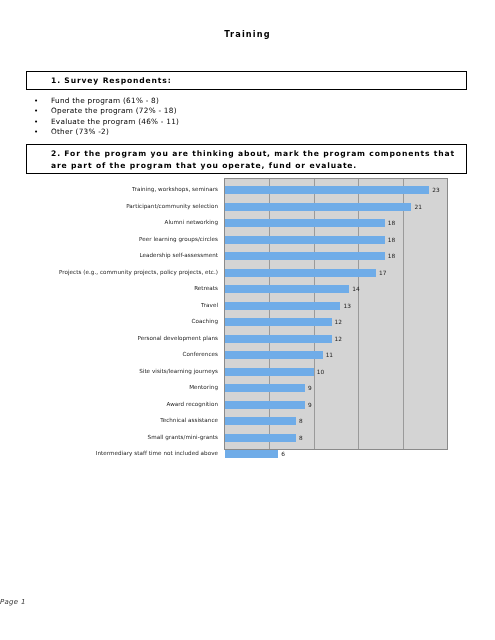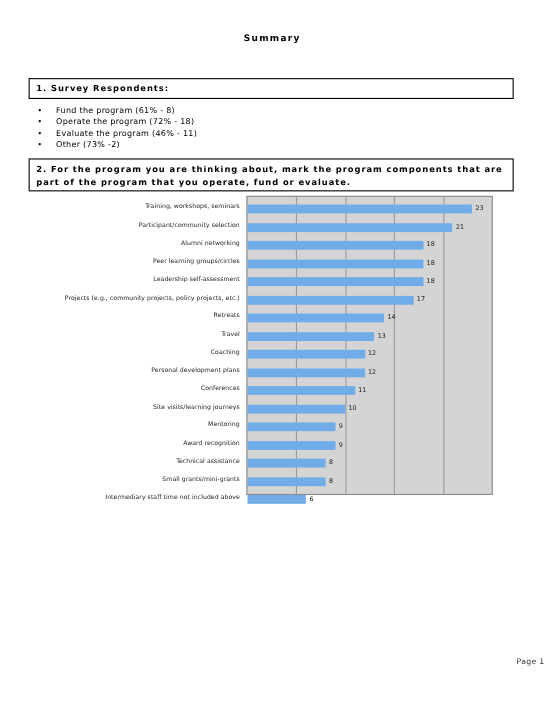--- a/index.html
+++ b/index.html
@@ -33,21 +33,21 @@
   }
 
   
   .section-box {
     position: absolute;
     left: 26px;
     width: 441px;
     border: 1px solid #000000;
     box-sizing: border-box;
     background: #ffffff;
-    padding: 3px 5px 3px 6px;
+    padding: 3px 5px 3px 24px;
   }
   #section-1 { top: 71px; height: 19px; }
   #section-2 { top: 144px; height: 30px; }
   .section-text {
     font-size: 7.6px;
     font-weight: bold;
     letter-spacing: 0.85px;
     line-height: 11.5px;
     white-space: nowrap;
   }
@@ -140,31 +140,32 @@
     color: #1a1a1a;
     white-space: nowrap;
   }
 
   
   .footer {
     position: absolute;
     left: 0;
     top: 598px;
     width: 495px;
-    text-align: right;
+    text-align: left;
     font-size: 7px;
     color: #333333;
     letter-spacing: 0.3px;
+    font-style: italic;
   }
 </style>
 </head>
 <body>
 
 <div class="title-block">
-  <div class="title-line">Summary</div>
+  <div class="title-line">Training</div>
 </div>
 
 <div class="section-box" id="section-1">
   <div class="section-text">1.  Survey Respondents:</div>
 </div>
 
 <div class="bullets" id="bullet-list">
     <div class="bullet-row">
       <span class="bullet-dot">•</span>
       <span class="bullet-label">Fund the program (61% - 8)</span>

